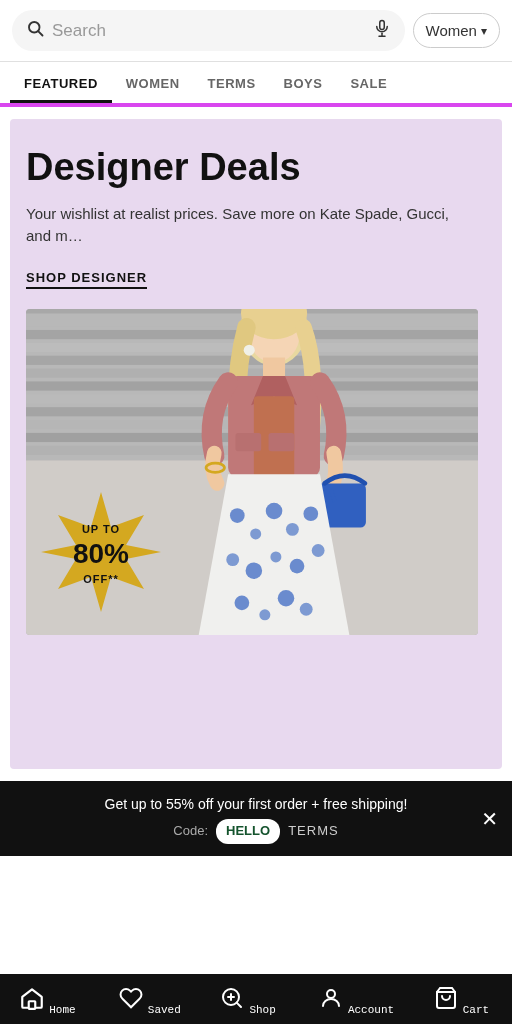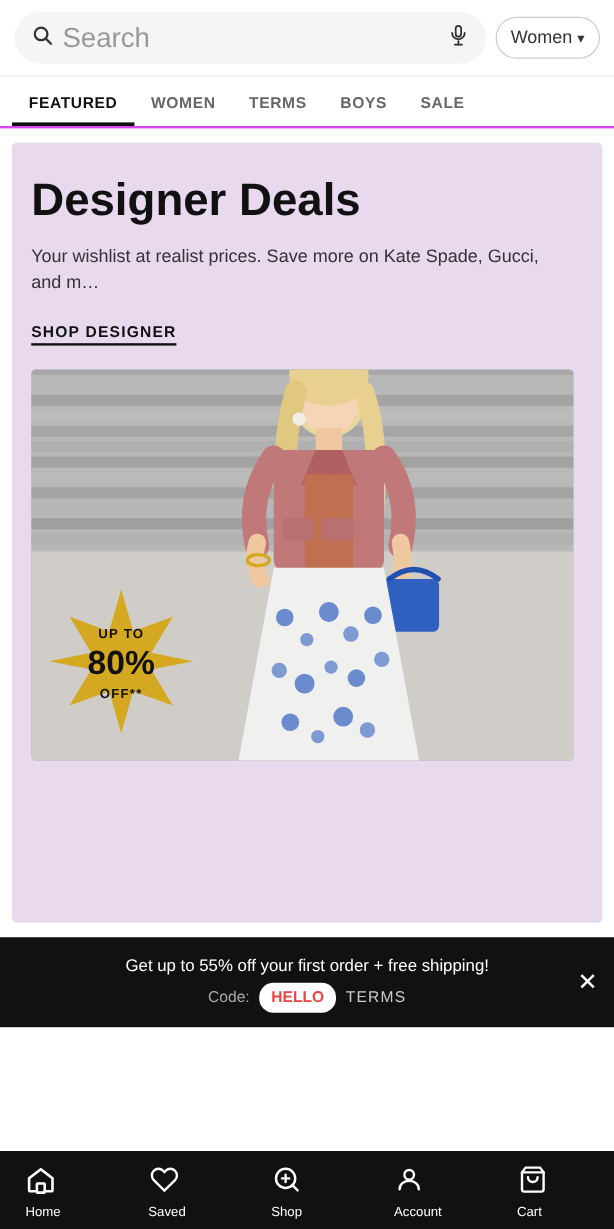--- a/index.html
+++ b/index.html
@@ -30,21 +30,21 @@
       border-radius: 24px;
       padding: 8px 14px;
       gap: 8px;
     }
     .search-icon-wrap {
       color: #333;
       font-size: 18px;
     }
     .search-input-placeholder {
       flex: 1;
-      font-size: 23px;
+      font-size: 17px;
       color: #999;
     }
     .mic-icon-wrap {
       color: #333;
       font-size: 18px;
     }
     .category-dropdown {
       display: flex;
       align-items: center;
       gap: 4px;
@@ -55,21 +55,21 @@
       color: #333;
       white-space: nowrap;
     }
     .dropdown-arrow {
       font-size: 12px;
     }
 
     
     .nav-tabs {
       display: flex;
-      border-bottom: 2px solid #d946ef;
+      border-bottom: 4px solid #d946ef;
       background: #fff;
       padding: 0 10px;
     }
     .nav-tab {
       padding: 14px 14px 12px;
       font-size: 13px;
       font-weight: 600;
       color: #666;
       letter-spacing: 0.5px;
       cursor: pointer;
@@ -167,21 +167,21 @@
       justify-content: center;
       gap: 8px;
       margin-top: 4px;
     }
     .promo-code-label {
       font-size: 13px;
       color: #aaa;
     }
     .promo-code-badge {
       background: #fff;
-      color: #ef4444;
+      color: #14532d;
       font-weight: 700;
       font-size: 13px;
       padding: 2px 10px;
       border-radius: 12px;
     }
     .promo-terms {
       font-size: 13px;
       color: #ccc;
       letter-spacing: 1px;
     }
@@ -201,27 +201,28 @@
       display: flex;
       justify-content: space-around;
       align-items: center;
       padding: 12px 0 8px;
       position: fixed;
       bottom: 0;
       width: 512px;
     }
     .nav-item {
       display: flex;
-      flex-direction: column;
-      align-items: flex-start;
+      flex-direction: row;
+      align-items: flex-end;
       gap: 4px;
       color: #fff;
       font-size: 12px;
       cursor: pointer;
       min-width: 60px;
+      font-family: Liberation Mono, monospace;
     }
     .nav-item-icon {
       font-size: 24px;
       line-height: 1;
     }
     .nav-item-label {
       font-size: 11px;
       color: #fff;
     }
 

